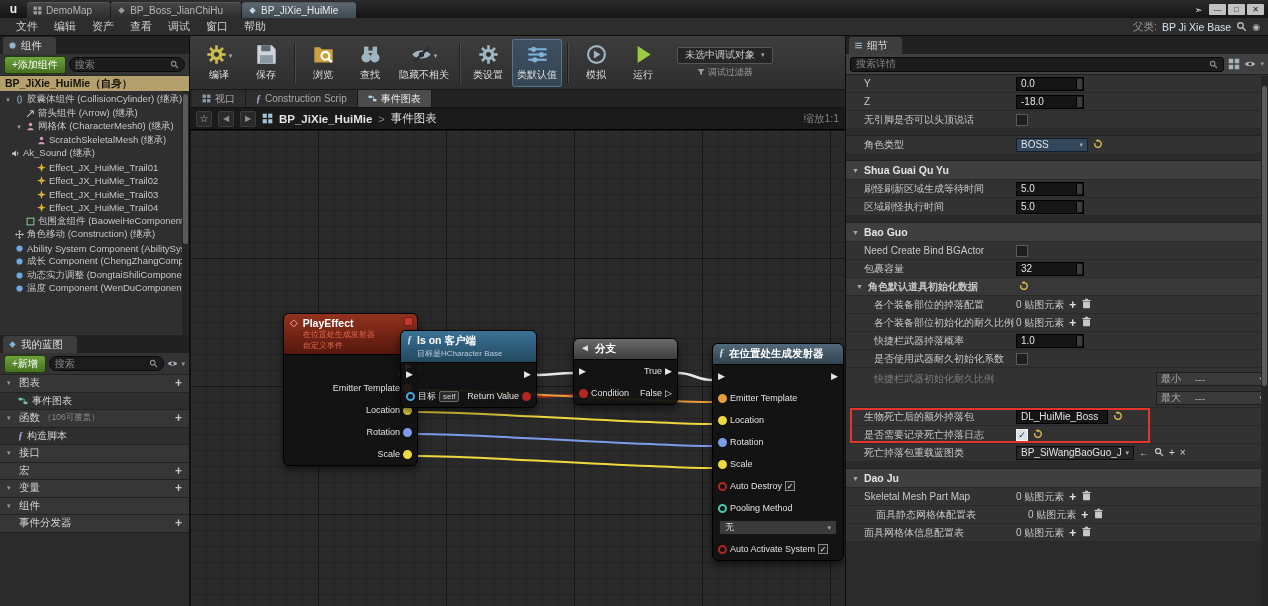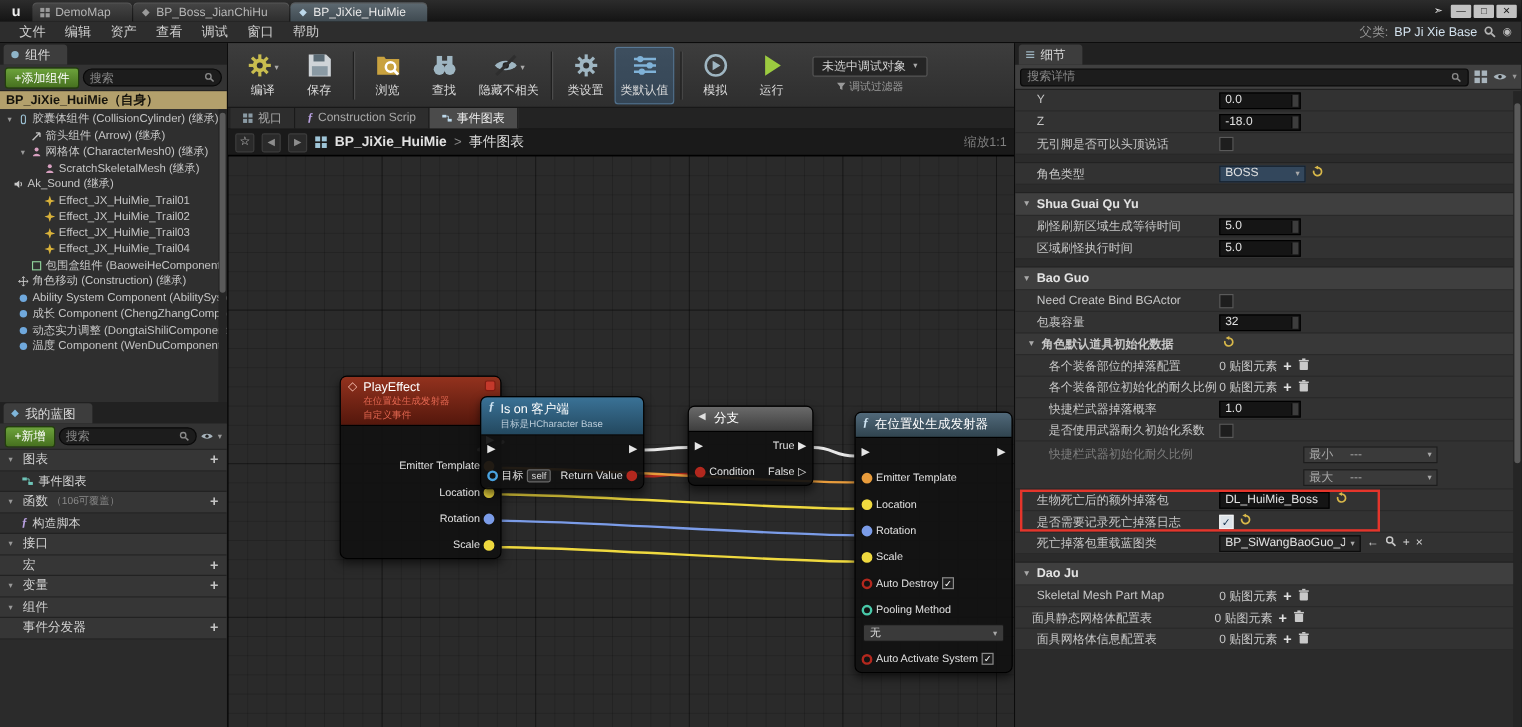--- a/index.html
+++ b/index.html
@@ -86,21 +86,21 @@
   linear-gradient(90deg,rgba(0,0,0,.16) 1px,transparent 1px);
  background-size:128px 128px,128px 128px,16px 16px,16px 16px}
 #wires{position:absolute;left:0;top:0}
 .node{position:absolute;border:1px solid #000;border-radius:6px;background:rgba(17,17,17,.93);box-shadow:0 4px 8px rgba(0,0,0,.55);font-size:9px;color:#d8d8d8}
 .nhead{border-radius:5px 5px 0 0;padding:3px 6px;display:flex;gap:5px;align-items:flex-start;position:relative;border-bottom:1px solid #000}
 .h-event{background:linear-gradient(#93321e,#54170c)}
 .h-function{background:linear-gradient(#3a7296,#23485f)}
 .h-method{background:linear-gradient(#51697a,#30444f)}
 .h-branch{background:linear-gradient(#6a6a6a,#3e3e3e)}
 .nicon{font-size:10px;line-height:12px}
-.ntitle{font-weight:normal;font-size:10.5px;color:#fff;white-space:nowrap}
+.ntitle{font-weight:bold;font-size:10.5px;color:#fff;white-space:nowrap}
 .nsub{font-size:8px;color:#b9cbd8;white-space:nowrap}
 .nsub.red{color:#e0654f}
 .evbadge{position:absolute;top:3px;right:4px;width:9px;height:9px;background:#c4392b;border:1px solid #7e1d12;border-radius:2px}
 .nrow{height:22px;display:flex;align-items:center;justify-content:space-between;padding:0 5px;gap:4px}
 .pincell{display:flex;align-items:center;gap:3px;white-space:nowrap}
 .execpin{color:#e6e6e6;font-size:9px}
 .dot{width:9px;height:9px;border-radius:50%;border:2px solid transparent;flex:none}
 .dot.hollow{background:transparent}
 .pinlabel{font-size:9px;color:#e0e0e0}
 .selftag{border:1px solid #6a6a6a;background:#2b2b2b;border-radius:2px;padding:0 3px;font-size:8px;color:#cfcfcf}
@@ -124,21 +124,21 @@
 .cb{width:12px;height:12px;border:1px solid #5a5a5a;background:#1e1e1e;color:#12314d;font-size:9px;line-height:11px;text-align:center;flex:none}
 .cb.on{background:#dde3e8;border-color:#f2f2f2;font-weight:bold}
 .dropbox{background:#33475c;border:1px solid #15202c;height:14px;display:flex;align-items:center;justify-content:space-between;padding:0 4px;width:72px;color:#e2e2e2;font-size:10px;gap:4px}
 .dropbox.mm{width:112px;background:#3a3a3a;border-color:#1d1d1d;color:#a9a9a9}
 .dropbox.wide{width:118px;background:#262626;border-color:#0c0c0c}
 .textbox{background:#151515;border:1px solid #000;height:14px;display:flex;align-items:center;padding:0 4px;width:92px;color:#e2e2e2;font-size:10px}
 .arrval{color:#c7c7c7}
 .aplus{color:#e0e0e0;font-weight:bold;font-size:12px;line-height:10px}
 .aico{color:#d5d5d5;font-size:10px;line-height:10px}
 .drow.tall{height:40px;align-items:flex-start;padding-top:4px}
-.dval.col{flex-direction:column;align-items:center;gap:5px}
+.dval.col{flex-direction:column;align-items:flex-end;gap:5px}
 .hl-group{position:relative}
 .hl-group::after{content:"";position:absolute;top:0;bottom:1px;left:4px;right:118px;border:2px solid #e5352b;pointer-events:none}
 .mmdash{flex:1;text-align:left;padding-left:10px}
 </style>
 </head>
 <body>
 
 <div id="app">
 
   <div class="titlebar">
@@ -1095,21 +1095,21 @@
               <span class="aplus">+</span>
               <span><span class="icon" style="width:11px;height:11px">
                   <svg viewBox="0 0 16 16" fill="#c9c9c9">
                     <rect x="3" y="5" width="10" height="10" rx="1"></rect>
                     <rect x="2" y="2.8" width="12" height="1.8"></rect>
                     <rect x="6" y="1" width="4" height="2"></rect>
                   </svg>
                 </span></span>
             </div>
           </div>
-          <div class="drow" style="padding-left:14px">
+          <div class="drow" style="padding-left:30px">
             <div class="dlabel" style="width:152px">面具静态网格体配置表</div>
             <div class="dval">
               <span class="arrval">0 贴图元素</span>
               <span class="aplus">+</span>
               <span><span class="icon" style="width:11px;height:11px">
                   <svg viewBox="0 0 16 16" fill="#c9c9c9">
                     <rect x="3" y="5" width="10" height="10" rx="1"></rect>
                     <rect x="2" y="2.8" width="12" height="1.8"></rect>
                     <rect x="6" y="1" width="4" height="2"></rect>
                   </svg>

